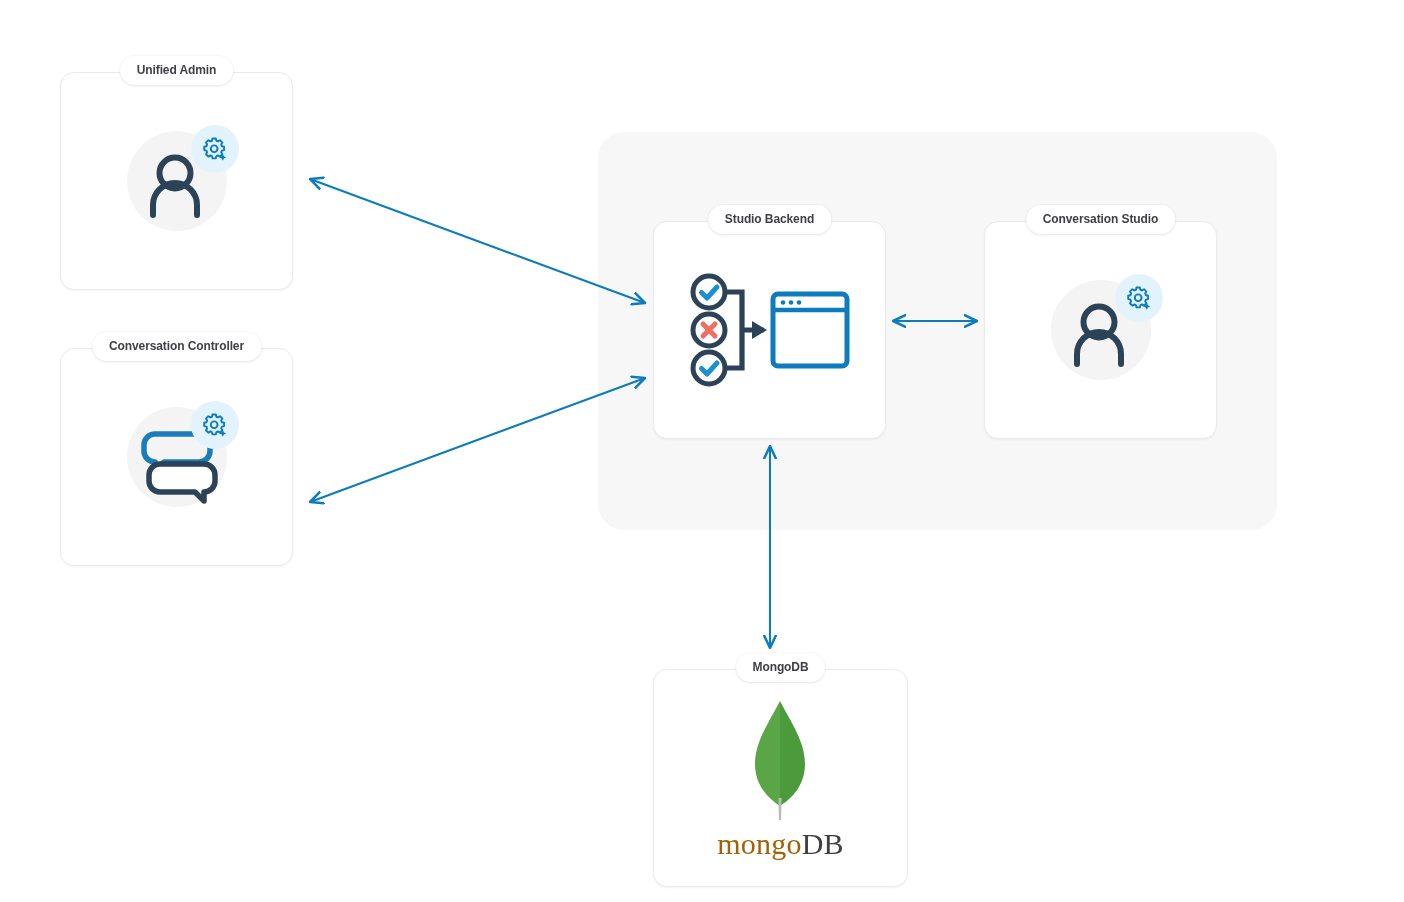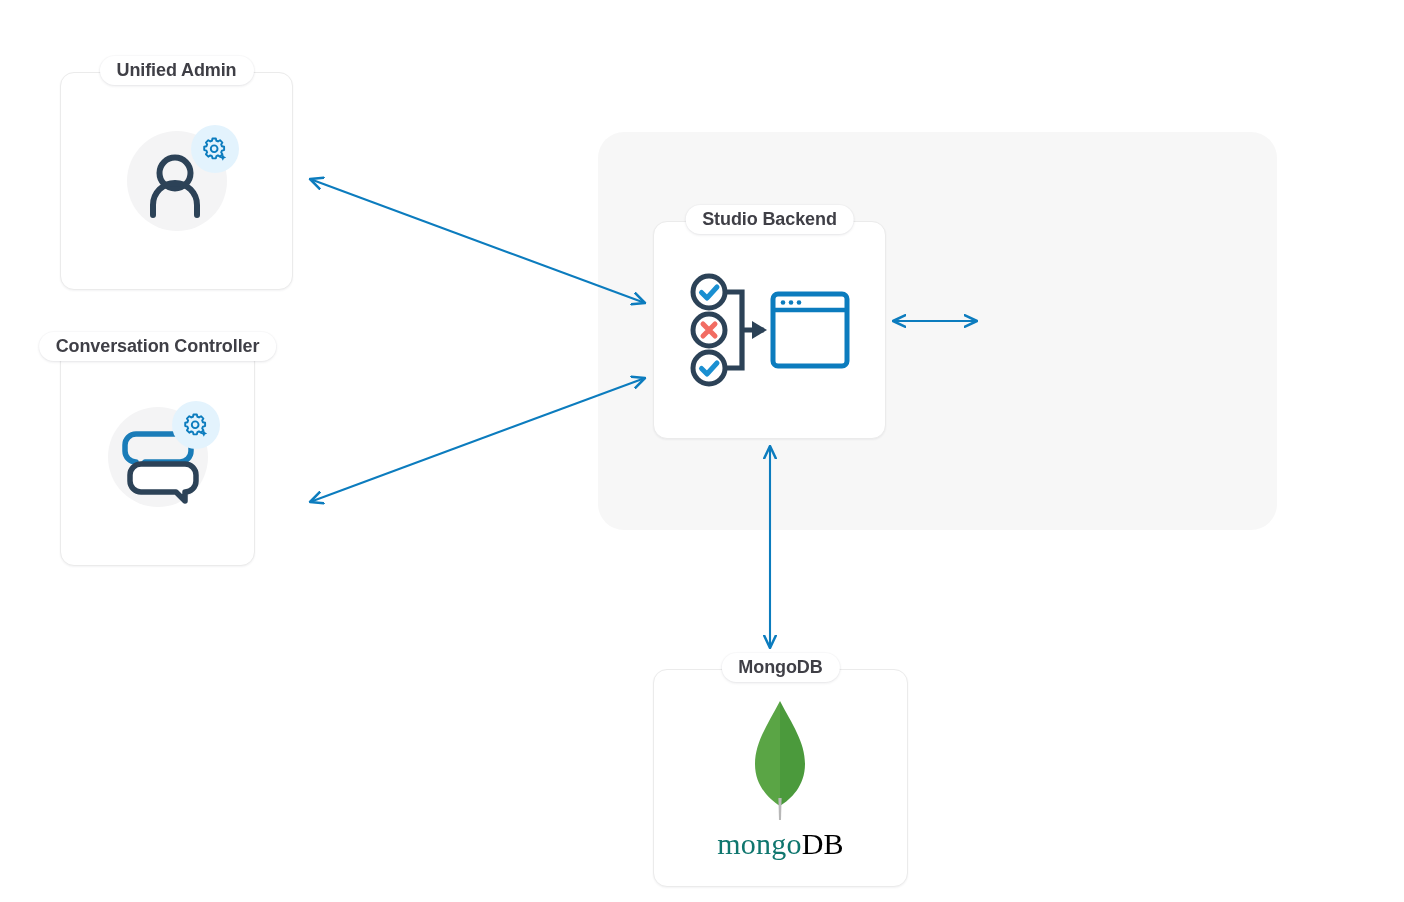--- a/index.html
+++ b/index.html
@@ -49,21 +49,21 @@
 
   
   .node-label {
     position: absolute;
     top: -17px;
     left: 50%;
     transform: translateX(-50%);
     background: #ffffff;
     border-radius: 999px;
     padding: 7px 17px 8px 17px;
-    font-size: 18px;
+    font-size: 12px;
     font-weight: bold;
     color: #3f3f46;
     white-space: nowrap;
     box-shadow: 0 1px 3px rgba(16,24,40,0.10), 0 0 0 1px rgba(16,24,40,0.015);
     line-height: 14px;
     letter-spacing: -0.1px;
   }
 
   
   .icon-stack {
@@ -107,22 +107,22 @@
     align-items: center;
     justify-content: center;
   }
   .mongo-word {
     margin-top: 6px;
     font-family: "Liberation Serif", serif;
     font-size: 30px;
     letter-spacing: 0.2px;
     line-height: 30px;
   }
-  .mongo-word .m1 { color: #0f766e; }
-  .mongo-word .m2 { color: #000000; }
+  .mongo-word .m1 { color: #a16207; }
+  .mongo-word .m2 { color: #404040; }
 
   svg { display: block; overflow: visible; }
 </style>
 </head>
 <body>
 
 <div id="canvas">
 
   <div class="group-region" style="left:598px; top:132px; width:679px; height:398px;"></div>
 
@@ -164,21 +164,21 @@
                      l-1.1 -1.75 l2.12 -2.12 l1.75 1.1 a5.6 5.6 0 0 1 1.5 -0.62 z" fill="none" stroke="#0c7cbe" stroke-width="1.7" stroke-linejoin="round"></path>
             <circle cx="11.7" cy="11.3" r="3.0" fill="none" stroke="#0c7cbe" stroke-width="1.7"></circle>
             <path d="M19.4 16.1 l0.95 2.0 l2.0 0.95 l-2.0 0.95 l-0.95 2.0 l-0.95 -2.0 l-2.0 -0.95
                      l2.0 -0.95 z" fill="#0c7cbe"></path>
           </svg>
         </div>
       </div>
     </div>
   </div>
 
-  <div class="node" style="left:60px; top:348px; width:195px; height:218px;">
+  <div class="node" style="left:60px; top:348px; width:233px; height:218px;">
     <div class="node-label">Conversation Controller</div>
     <div class="node-body">
       <div class="icon-stack">
         <div class="icon-disc"></div>
         <svg class="icon-main" viewBox="0 0 100 100">
           <path d="M 28 27 h 44 a 11 11 0 0 1 11 11 v 6 a 11 11 0 0 1 -11 11 h -35 l -9 9 v -9
                    a 11 11 0 0 1 -11 -11 v -6 a 11 11 0 0 1 11 -11 z" fill="none" stroke="#1a7cb8" stroke-width="5.5" stroke-linejoin="round"></path>
           <path d="M 33 57 h 44 a 11 11 0 0 1 11 11 v 6 a 11 11 0 0 1 -11 11 v 9 l -9 -9 h -35
                    a 11 11 0 0 1 -11 -11 v -6 a 11 11 0 0 1 11 -11 z" fill="#ffffff" stroke="#2c4257" stroke-width="5.5" stroke-linejoin="round"></path>
         </svg>
@@ -218,20 +218,45 @@
 
         <rect x="84" y="16" width="74" height="72" rx="5" fill="#ffffff" stroke="#0c7cbe" stroke-width="5"></rect>
         <path d="M 86 32 H 156" stroke="#0c7cbe" stroke-width="4.6"></path>
         <circle cx="94" cy="24.5" r="2.3" fill="#0c7cbe"></circle>
         <circle cx="102" cy="24.5" r="2.3" fill="#0c7cbe"></circle>
         <circle cx="110" cy="24.5" r="2.3" fill="#0c7cbe"></circle>
       </svg>
     </div>
   </div>
 
+  <div class="node" style="left:984px; top:221px; width:233px; height:218px;">
+    <div class="node-label">Conversation Studio</div>
+    <div class="node-body">
+      <div class="icon-stack">
+        <div class="icon-disc"></div>
+        <svg class="icon-main" viewBox="0 0 100 100">
+          <circle cx="48" cy="42" r="15.5" fill="none" stroke="#2c4257" stroke-width="6"></circle>
+          <path d="M 26 84 L 26 74 A 22 22 0 0 1 70 74 L 70 84" fill="none" stroke="#2c4257" stroke-width="6" stroke-linecap="round"></path>
+        </svg>
+        <div class="icon-badge">
+          <svg width="27" height="27" viewBox="0 0 24 24">
+            <path d="M10.2 2.2 h3.0 l0.45 2.0 a5.6 5.6 0 0 1 1.5 0.62 l1.75 -1.1 l2.12 2.12 l-1.1 1.75
+                     a5.6 5.6 0 0 1 0.62 1.5 l2.0 0.45 v3.0 l-2.0 0.45 a5.6 5.6 0 0 1 -0.62 1.5
+                     l1.1 1.75 l-2.12 2.12 l-1.75 -1.1 a5.6 5.6 0 0 1 -1.5 0.62 l-0.45 2.0 h-3.0
+                     l-0.45 -2.0 a5.6 5.6 0 0 1 -1.5 -0.62 l-1.75 1.1 l-2.12 -2.12 l1.1 -1.75
+                     a5.6 5.6 0 0 1 -0.62 -1.5 l-2.0 -0.45 v-3.0 l2.0 -0.45 a5.6 5.6 0 0 1 0.62 -1.5
+                     l-1.1 -1.75 l2.12 -2.12 l1.75 1.1 a5.6 5.6 0 0 1 1.5 -0.62 z" fill="none" stroke="#0c7cbe" stroke-width="1.7" stroke-linejoin="round"></path>
+            <circle cx="11.7" cy="11.3" r="3.0" fill="none" stroke="#0c7cbe" stroke-width="1.7"></circle>
+            <path d="M19.4 16.1 l0.95 2.0 l2.0 0.95 l-2.0 0.95 l-0.95 2.0 l-0.95 -2.0 l-2.0 -0.95
+                     l2.0 -0.95 z" fill="#0c7cbe"></path>
+          </svg>
+        </div>
+      </div>
+    </div>
+  </div>
 
   <div class="node" style="left:653px; top:669px; width:255px; height:218px;">
     <div class="node-label">MongoDB</div>
     <div class="node-body">
       <div class="mongo-wrap">
         <svg width="70" height="125" viewBox="0 0 70 125">
           <path d="M 35 3 C 23 26 10 44 10 66 C 10 88 24 101 35 108 Z" fill="#5aa545"></path>
           <path d="M 35 3 C 47 26 60 44 60 66 C 60 88 46 101 35 108 Z" fill="#4b9a3c"></path>
           <path d="M 33.4 100 L 36.6 100 L 36.0 122 L 34.0 122 Z" fill="#b8b8b8"></path>
         </svg>

